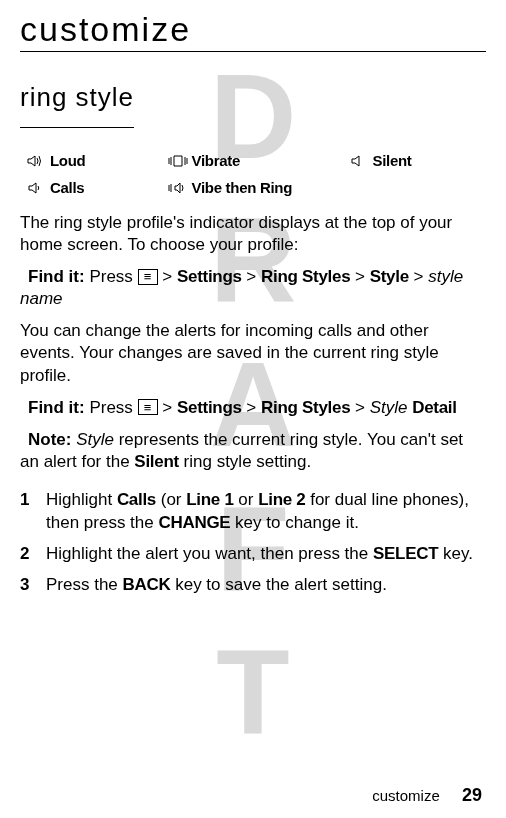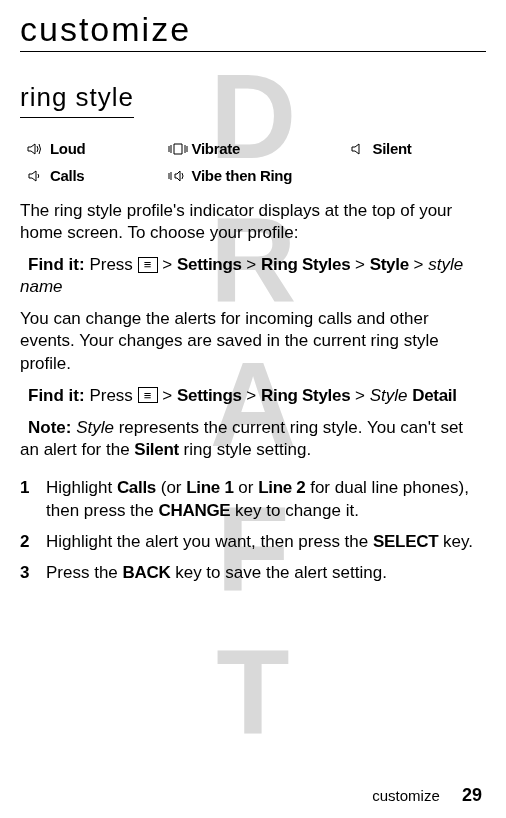--- a/index.html
+++ b/index.html
@@ -34,43 +34,42 @@
       border-bottom: 1px solid #000;
       padding-bottom: 2px;
       margin-bottom: 30px;
     }
     h2 {
       font-size: 26px;
       font-weight: normal;
       letter-spacing: 1px;
       border-bottom: 1px solid #000;
       display: inline-block;
-      margin-bottom: 10px;
-      padding-bottom: 4px;
+      padding-bottom: 14px;
     }
     h3 {
       font-size: 21px;
       font-weight: normal;
       letter-spacing: 1px;
       margin: 14px 0 10px 0;
     }
     p {
       font-size: 17px;
       line-height: 1.3;
       margin-bottom: 10px;
     }
     .cond { font-family: Arial, sans-serif; font-weight: bold; font-stretch: condensed; letter-spacing: -0.3px; }
     .italic { font-style: italic; }
     .bold { font-weight: bold; margin-left: 8px; }
     .profiles {
       display: grid;
       grid-template-columns: 1fr 1.3fr 1fr;
       column-gap: 10px;
       row-gap: 10px;
-      margin: 12px 0 16px 0;
+      margin: 24px 0 16px 0;
       padding: 0 6px;
     }
     .profile-item {
       display: flex;
       align-items: center;
       gap: 4px;
       font-size: 15px;
     }
     .profile-item .label { font-weight: bold; font-stretch: condensed; letter-spacing: -0.3px; }
     .icon { display: inline-flex; width: 20px; height: 16px; align-items: center; justify-content: center; }

